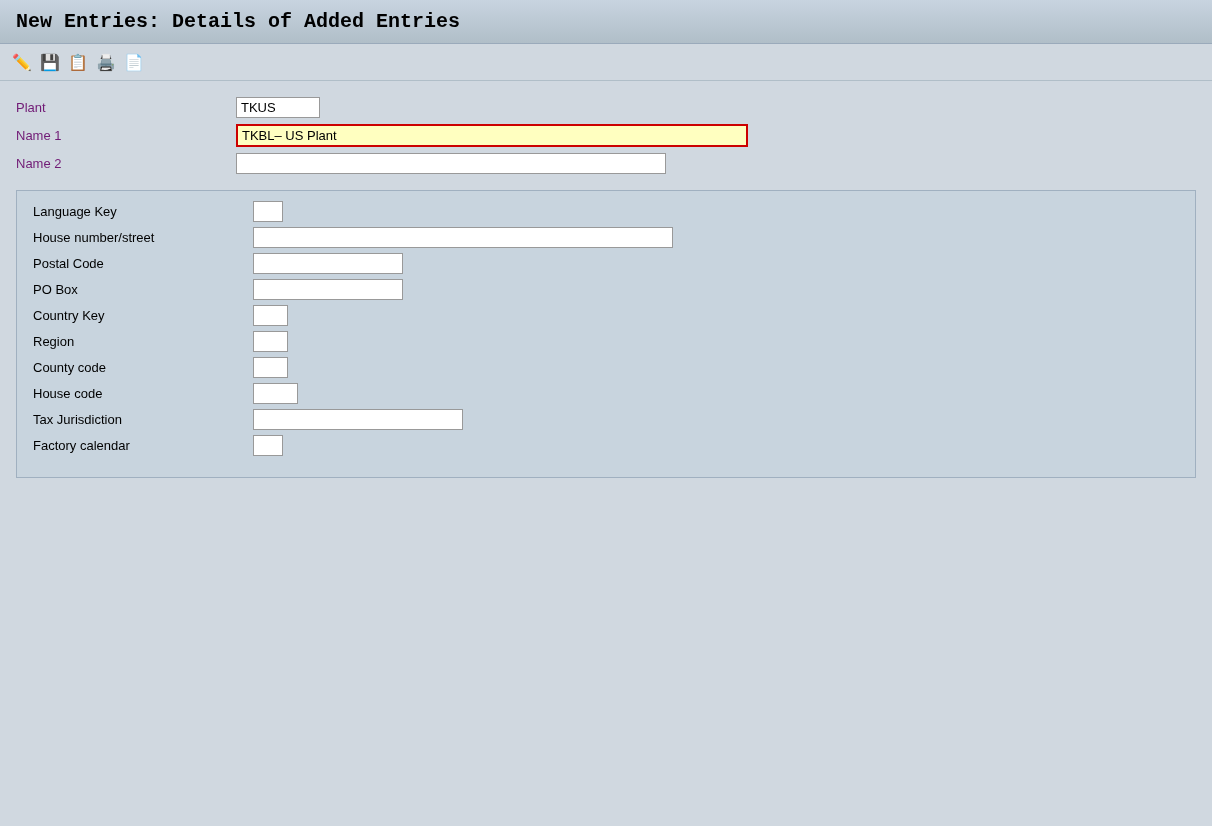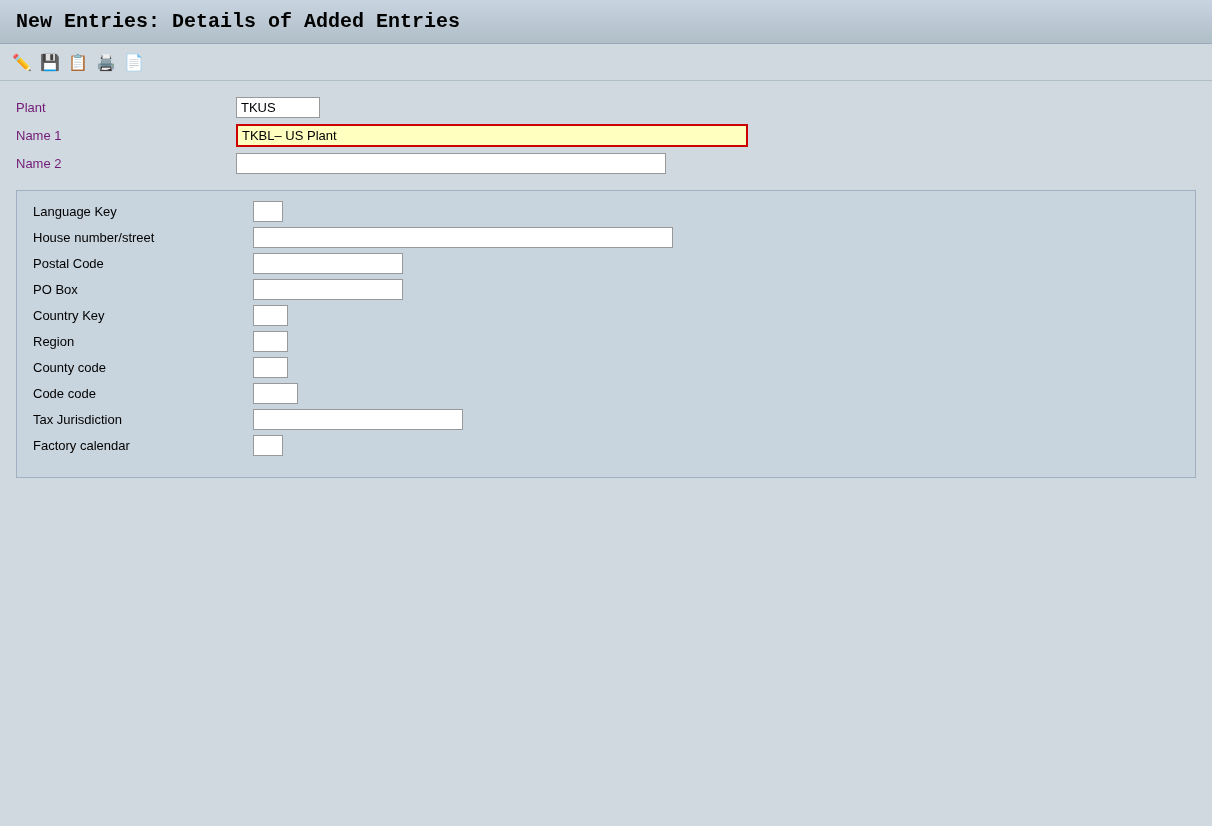--- a/index.html
+++ b/index.html
@@ -172,21 +172,21 @@
       </div>
       <div class="detail-row">
         <span class="detail-label">Region</span>
         <input class="detail-input input-region" type="text" value="" style="">
       </div>
       <div class="detail-row">
         <span class="detail-label">County code</span>
         <input class="detail-input input-county" type="text" value="" style="">
       </div>
       <div class="detail-row">
-        <span class="detail-label">Code code</span>
+        <span class="detail-label">House code</span>
         <input class="detail-input input-citycode" type="text" value="" style="">
       </div>
       <div class="detail-row">
         <span class="detail-label">Tax Jurisdiction</span>
         <input class="detail-input input-tax" type="text" value="" style="">
       </div>
       <div class="detail-row">
         <span class="detail-label">Factory calendar</span>
         <input class="detail-input input-factory" type="text" value="" style="">
       </div>

